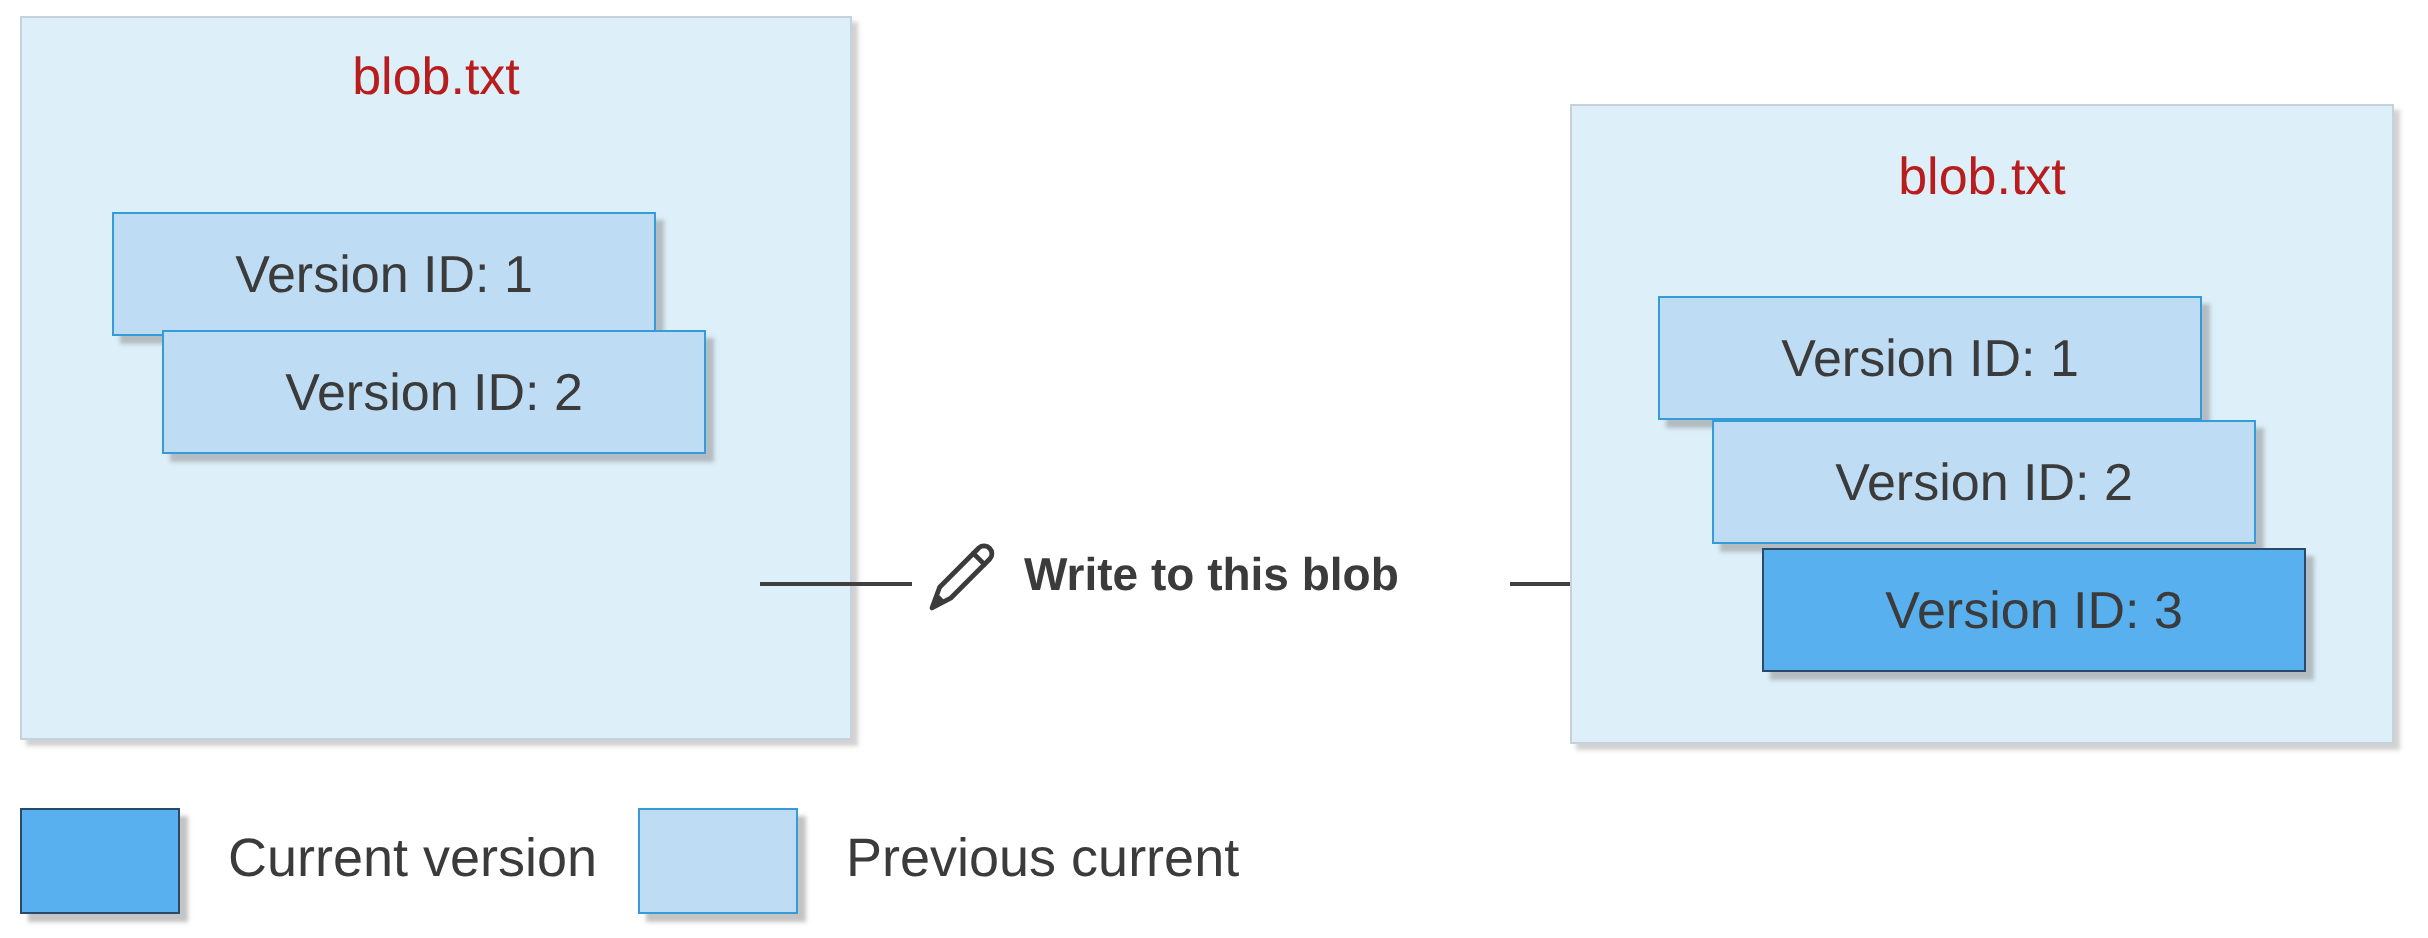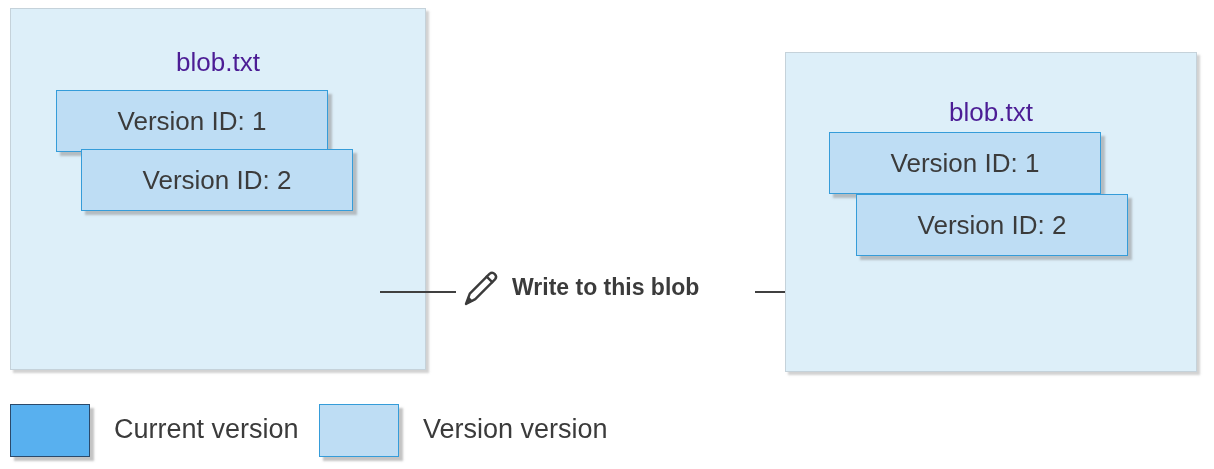--- a/index.html
+++ b/index.html
@@ -18,36 +18,36 @@
     border: 1px solid #c5d2da;
     box-shadow: 3px 3px 2px rgba(165,165,165,0.5);
   }
   .container-left  { left: 10px;  top: 8px;  width: 414px; height: 360px; }
   .container-right { left: 785px; top: 52px; width: 410px; height: 318px; }
   .blob-title {
     position: absolute;
     left: 0; right: 0;
     text-align: center;
     font-size: 26px;
-    color: #4c1d95;
-    margin-top: 24px;
+    color: #b91c1c;
   }
   .container-left  .blob-title { top: 14px; }
   .container-right .blob-title { top: 20px; }
   .vbox {
     position: absolute;
     width: 272px;
     height: 62px;
     display: flex;
     align-items: center;
     justify-content: center;
     font-size: 26px;
     color: #3b3b3b;
     box-sizing: border-box;
     box-shadow: 4px 4px 2px rgba(137,137,137,0.5);
+    margin-top: 16px;
   }
   .vbox.previous { background: #beddf4; border: 1.5px solid #359cd9; }
   .vbox.current  { background: #58b0ef; border: 1.5px solid #2b4a6b; }
   .dashed-box {
     position: absolute;
     left: 43px; top: 247px;
     width: 327px; height: 72px;
     box-sizing: border-box;
     background: #ffffff;
     border: 2px dashed #2178be;
@@ -130,22 +130,25 @@
   </div>
 
   <div class="blob-container container-right">
     <div class="blob-title">blob.txt</div>
     <div class="vbox previous" style="left:43px; top:79px;">
       <span>Version ID: 1</span>
     </div>
     <div class="vbox previous" style="left:70px; top:141px;">
       <span>Version ID: 2</span>
     </div>
+    <div class="vbox current" style="left:95px; top:205px;">
+      <span>Version ID: 3</span>
+    </div>
   </div>
 
   <div class="legend">
     <div class="legend-swatch current"></div>
     <div class="legend-label current">Current version</div>
     <div class="legend-swatch previous"></div>
-    <div class="legend-label previous">Version version</div>
+    <div class="legend-label previous">Previous current</div>
   </div>
 
 </div>
 
 </body></html>

